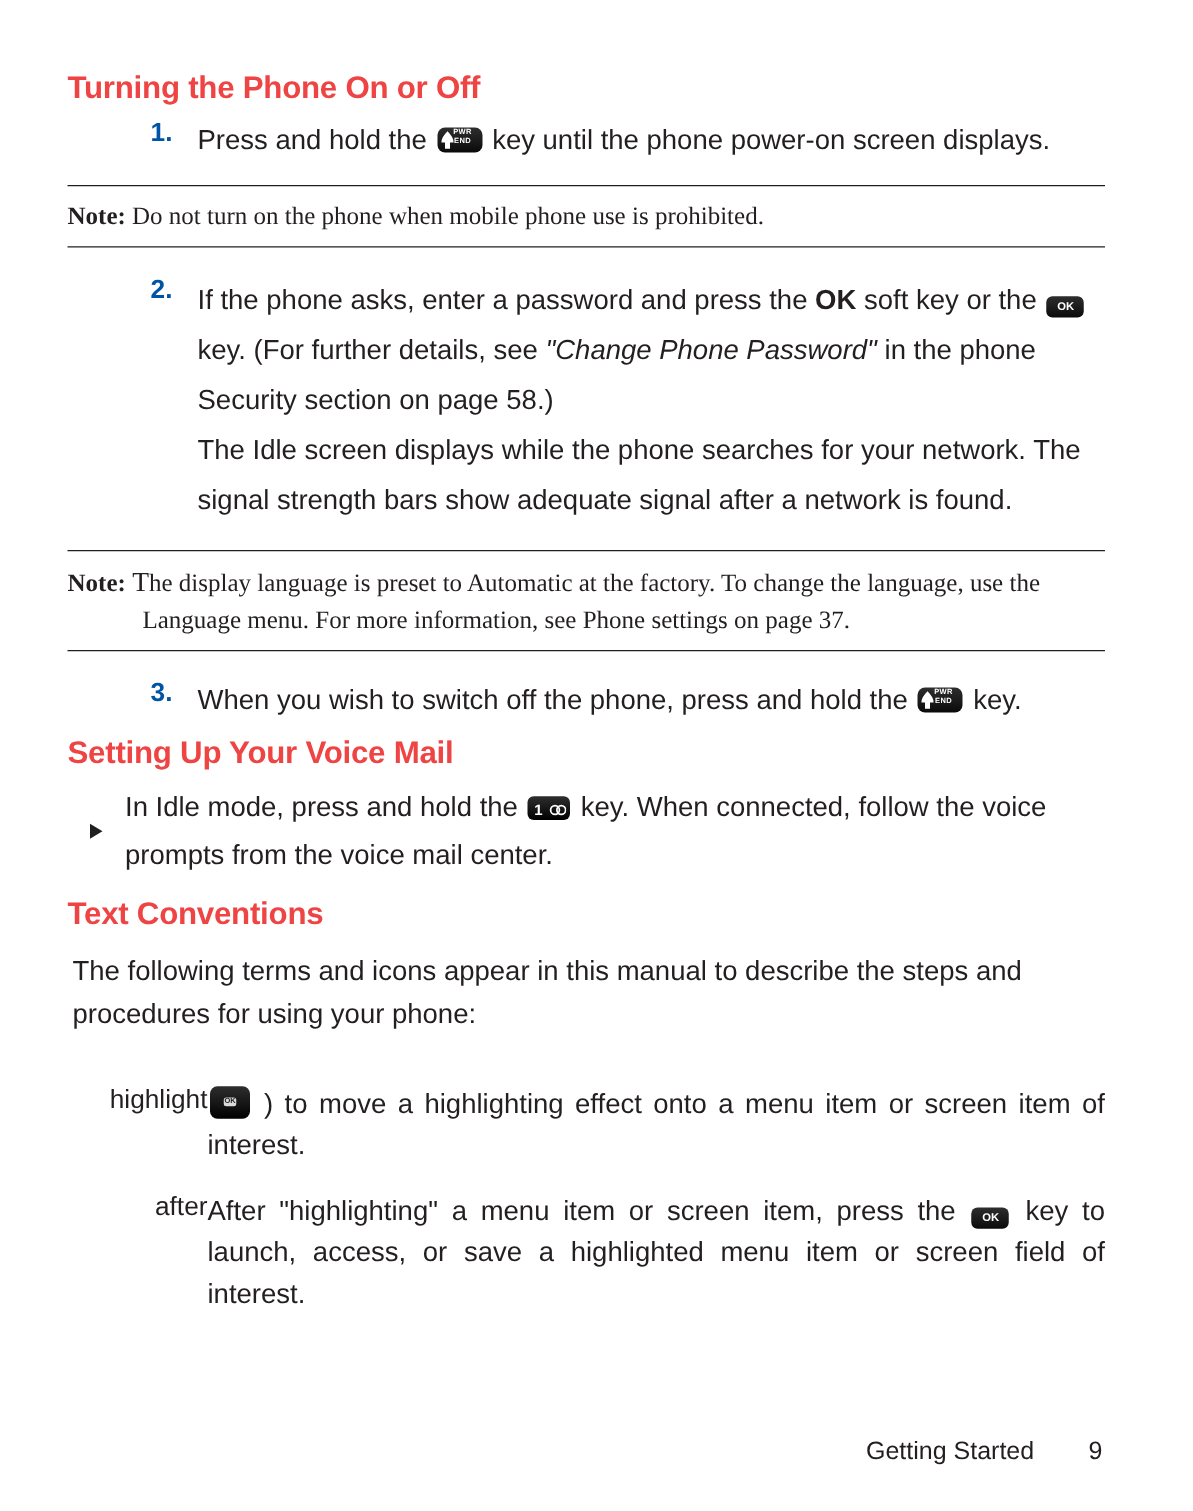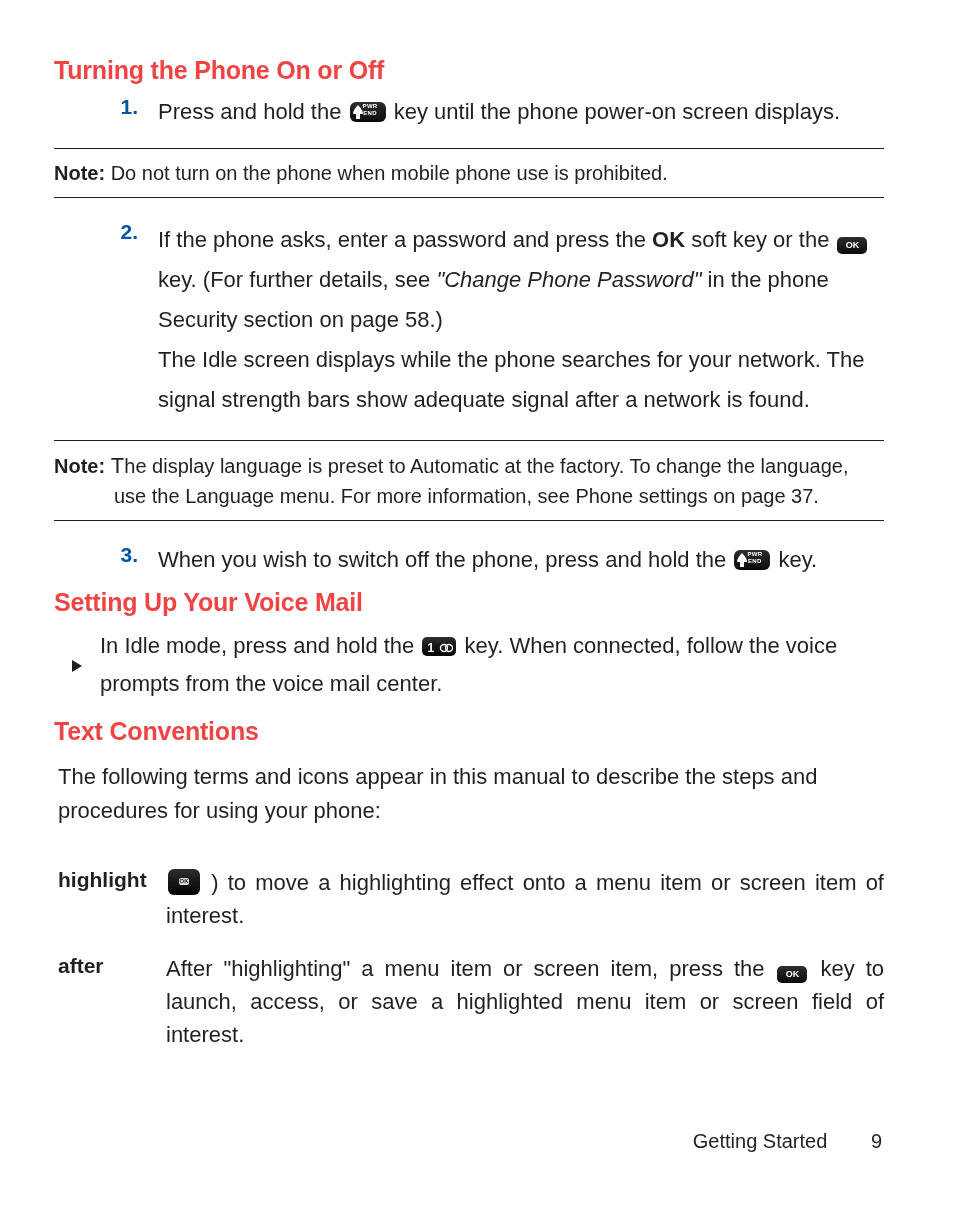--- a/index.html
+++ b/index.html
@@ -49,20 +49,21 @@
     line-height: 1.82;
     font-weight: 400;
   }
   .step-body p.snug { line-height: 1.5; }
   .step-body { flex: 1; }
   .note-box {
     border-top: 1.8px solid #231f20;
     border-bottom: 1.8px solid #231f20;
     padding: 10px 0;
     margin: 14px 0 22px 0;
+    font-family: Liberation Serif, serif;
   }
   .note-box p {
     margin: 0;
     font-size: 20px;
     line-height: 1.4;
     text-indent: -60px;
     padding-left: 60px;
   }
   .note-label { font-weight: 700; }
   .bold { font-weight: 700; }
@@ -89,23 +90,24 @@
     padding-left: 4px;
   }
   
   .termlist {
     margin: 38px 0 0 0;
     padding-left: 4px;
   }
   .term-row { display: flex; margin-bottom: 20px; }
   .term {
     flex: 0 0 108px;
-    font-weight: 700;
+    font-weight: 400;
     font-size: 21px;
     padding-top: 2px;
+    text-align: right;
   }
   .def {
     flex: 1;
     font-size: 22px;
     line-height: 1.5;
     text-align: justify;
     text-justify: inter-word;
   }
   
   .key {
@@ -173,21 +175,21 @@
     border-radius: 2px;
     font-size: 6px;
     line-height: 7px;
     font-weight: 700;
     color: #262626;
     text-align: center;
   }
   
   .footer {
     position: absolute;
-    bottom: 56px;
+    bottom: 36px;
     right: 72px;
     font-size: 20px;
     font-weight: 400;
     margin-left: 17px;
   }
   .footer .pnum { display: inline-block; margin-left: 38px; }
 </style>
 </head>
 <body>
 

